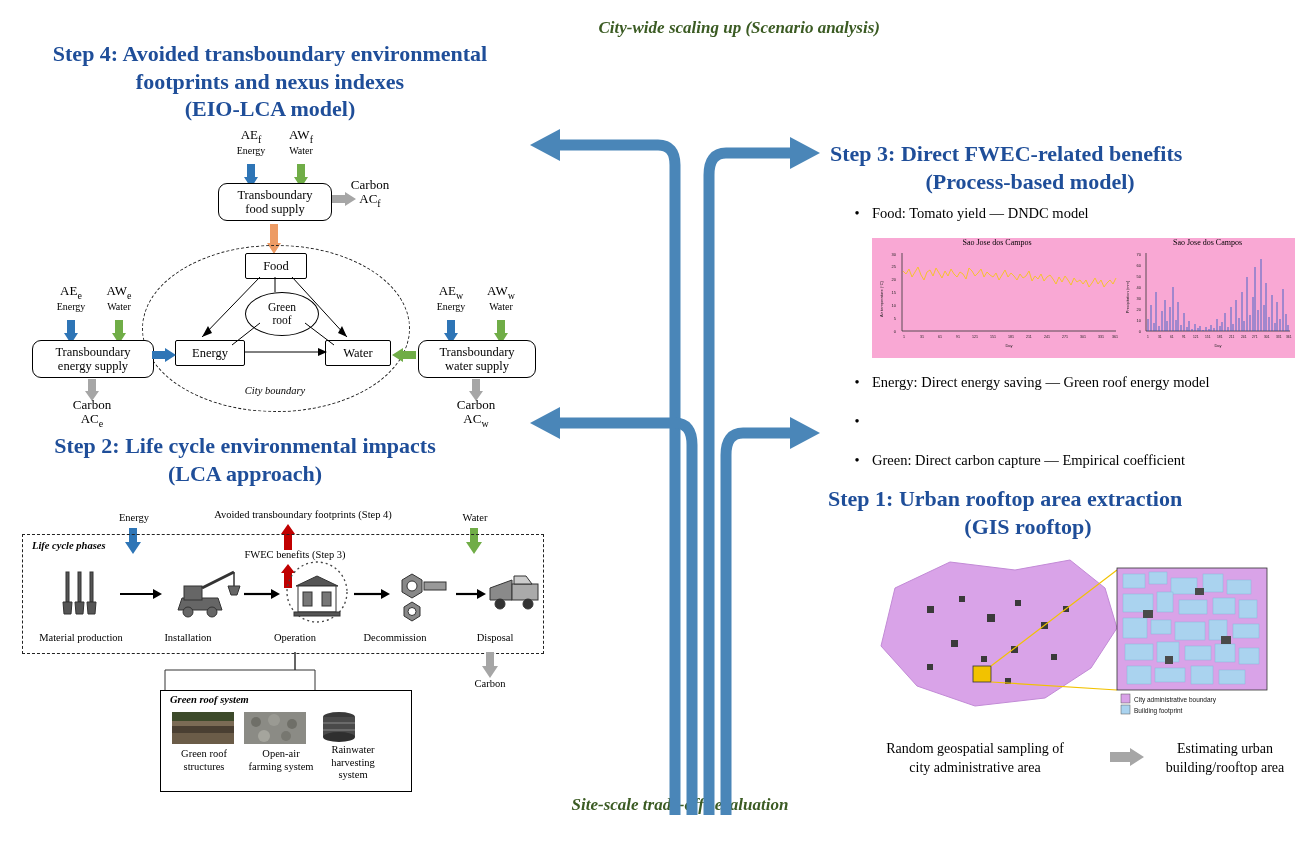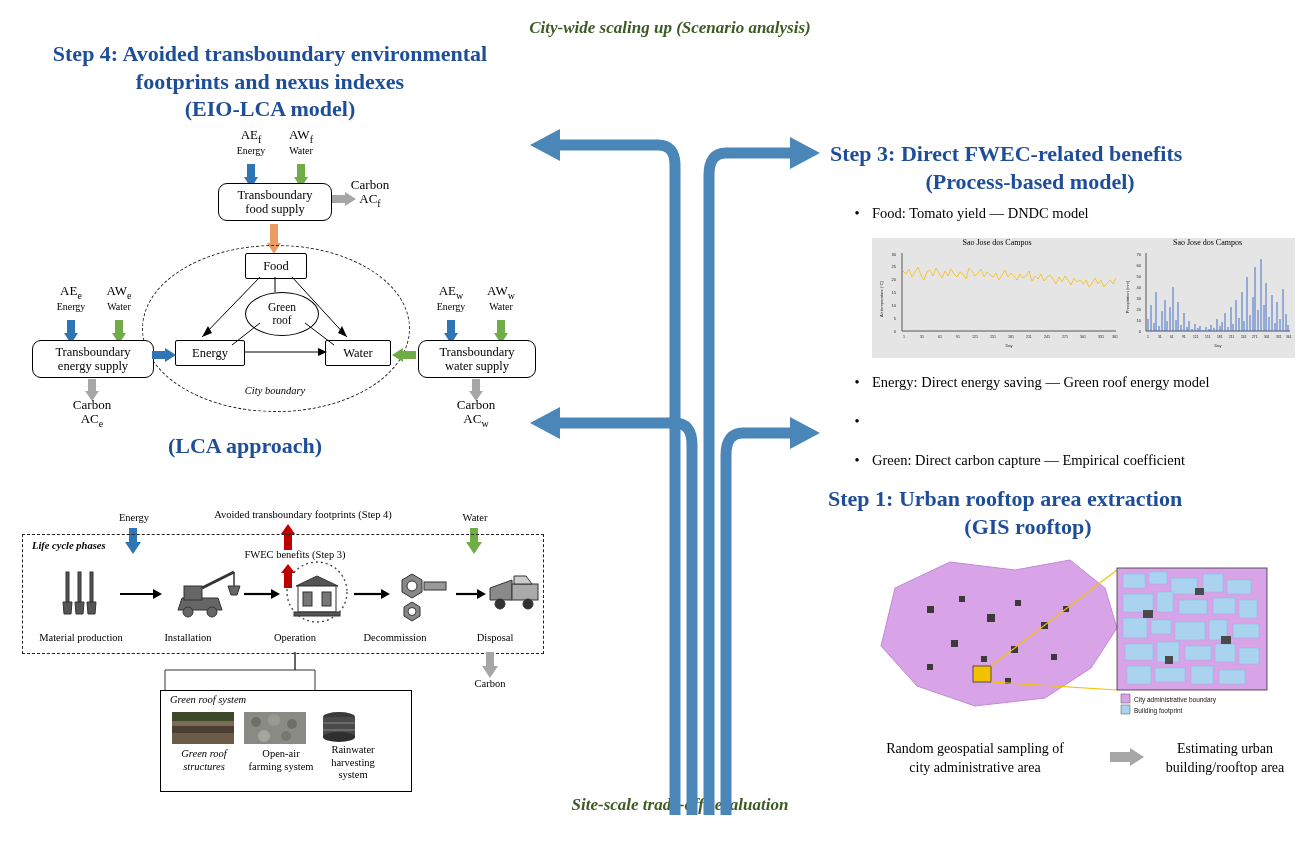--- a/index.html
+++ b/index.html
@@ -31,27 +31,27 @@
   .small{font-size:10.5px;}
   .tiny{font-size:8px;}
   .ital{font-style:italic;}
   .bullet-row{display:flex;gap:10px;font-size:14.5px;align-items:flex-start;}
   .bullet-dot{width:10px;flex:0 0 10px;text-align:center;}
   .dashed-ellipse{
     border:1.6px dashed #222;border-radius:50%;
   }
   .dash-rect{border:1.2px dashed #222;}
   svg{display:block;overflow:visible;}
-  .chartbox{background:#e5e5e5;}
+  .chartbox{background:#f9a8d4;}
   .cap{font-size:11px;text-align:center;line-height:1.25;}
 </style>
 </head>
 <body>
 
-<div class="abs nav-title" style="left:460px;top:18px;width:420px;">City-wide scaling up (Scenario analysis)</div>
+<div class="abs nav-title" style="left:460px;top:18px;width:420px;text-align:right;">City-wide scaling up (Scenario analysis)</div>
 
 <div class="abs nav-title" style="left:470px;top:795px;width:420px;">Site-scale trade-offs evaluation</div>
 
 <div class="abs" style="left:500px;top:45px;width:300px;height:790px;">
   <svg width="300" height="790" viewBox="0 0 300 790">
 
     <path d="M175,770 L175,120 Q175,100 158,100 L60,100" stroke="#4a86b8" stroke-width="11" fill="none"></path>
     <path d="M192,770 L192,400 Q192,378 175,378 L60,378" stroke="#4a86b8" stroke-width="11" fill="none"></path>
     <path d="M209,770 L209,130 Q209,108 226,108 L290,108" stroke="#4a86b8" stroke-width="11" fill="none"></path>
     <path d="M226,770 L226,410 Q226,388 243,388 L290,388" stroke="#4a86b8" stroke-width="11" fill="none"></path>
@@ -206,20 +206,21 @@
   <svg width="14" height="22">
       <polygon points="3,0 11,0 11,12 14,12 7,22 0,12 3,12" fill="#a6a6a6"></polygon>
     </svg>
 </div>
 <div class="abs lbl" style="left:424px;top:398px;width:104px;">
   <div>Carbon</div>
   <div><span>AC</span><sub class="sub">w</sub></div>
 </div>
 
 <div class="abs step-title" style="left:10px;top:432px;width:470px;">
+  <div>Step 2: Life cycle environmental impacts</div>
   <div>(LCA approach)</div>
 </div>
 
 <div class="abs small" style="left:104px;top:512px;width:60px;text-align:center;">Energy</div>
 <div class="abs" style="left:125px;top:528px;">
   <svg width="16" height="26">
       <polygon points="4,0 12,0 12,14 16,14 8,26 0,14 4,14" fill="#2e75b6"></polygon>
     </svg>
 </div>
 <div class="abs small" style="left:445px;top:512px;width:60px;text-align:center;">Water</div>
@@ -327,21 +328,21 @@
 </div>
 <div class="abs small" style="left:460px;top:678px;width:60px;text-align:center;">Carbon</div>
 
 <div class="abs" style="left:160px;top:652px;width:160px;height:40px;">
   <svg width="160" height="40" viewBox="0 0 160 40">
     <path d="M135,0 L135,18 L5,18 L5,40" stroke="#333" stroke-width="1" fill="none"></path>
     <path d="M135,0 L135,18 L155,18 L155,40" stroke="#333" stroke-width="1" fill="none"></path>
   </svg>
 </div>
 <div class="abs" style="left:160px;top:690px;width:250px;height:100px;border:1.2px solid #000;background:#fff;"></div>
-<div class="abs ital small" style="left:170px;top:694px;font-weight:normal;">Green roof system</div>
+<div class="abs ital small" style="left:170px;top:694px;font-weight:bold;">Green roof system</div>
 
 <div class="abs" style="left:172px;top:712px;width:62px;height:32px;">
   <svg width="62" height="32" viewBox="0 0 62 32">
     <rect width="62" height="32" fill="#5e5243"></rect>
     <rect y="0" width="62" height="9" fill="#3d4a2a"></rect>
     <rect y="9" width="62" height="5" fill="#7b6b55"></rect>
     <rect y="14" width="62" height="7" fill="#4a3f32"></rect>
     <rect y="21" width="62" height="11" fill="#6b5c48"></rect>
   </svg>
 </div>
@@ -357,21 +358,21 @@
 </div>
 <div class="abs" style="left:316px;top:710px;width:46px;height:34px;">
   <svg width="46" height="34" viewBox="0 0 46 34">
     <ellipse cx="23" cy="7" rx="16" ry="5" fill="#3a3a3a"></ellipse>
     <rect x="7" y="7" width="32" height="20" fill="#4a4a4a"></rect>
     <ellipse cx="23" cy="27" rx="16" ry="5" fill="#2f2f2f"></ellipse>
     <rect x="7" y="12" width="32" height="2" fill="#6a6a6a"></rect>
     <rect x="7" y="19" width="32" height="2" fill="#6a6a6a"></rect>
   </svg>
 </div>
-<div class="abs small" style="left:164px;top:748px;width:80px;text-align:center;line-height:1.2;font-style:italic;">Green roof<br>structures</div>
+<div class="abs small" style="left:164px;top:748px;width:80px;text-align:center;line-height:1.2;">Green roof<br>structures</div>
 <div class="abs small" style="left:240px;top:748px;width:82px;text-align:center;line-height:1.2;">Open-air<br>farming system</div>
 <div class="abs small" style="left:318px;top:744px;width:70px;text-align:center;line-height:1.2;">Rainwater<br>harvesting<br>system</div>
 
 <div class="abs step-title" style="left:830px;top:140px;width:450px;text-align:left;">
   <div>Step 3: Direct FWEC-related benefits</div>
   <div style="text-align:center;width:400px;">(Process-based model)</div>
 </div>
 
 <div class="abs bullet-row" style="left:852px;top:205px;width:420px;">
   <span class="bullet-dot">•</span>

